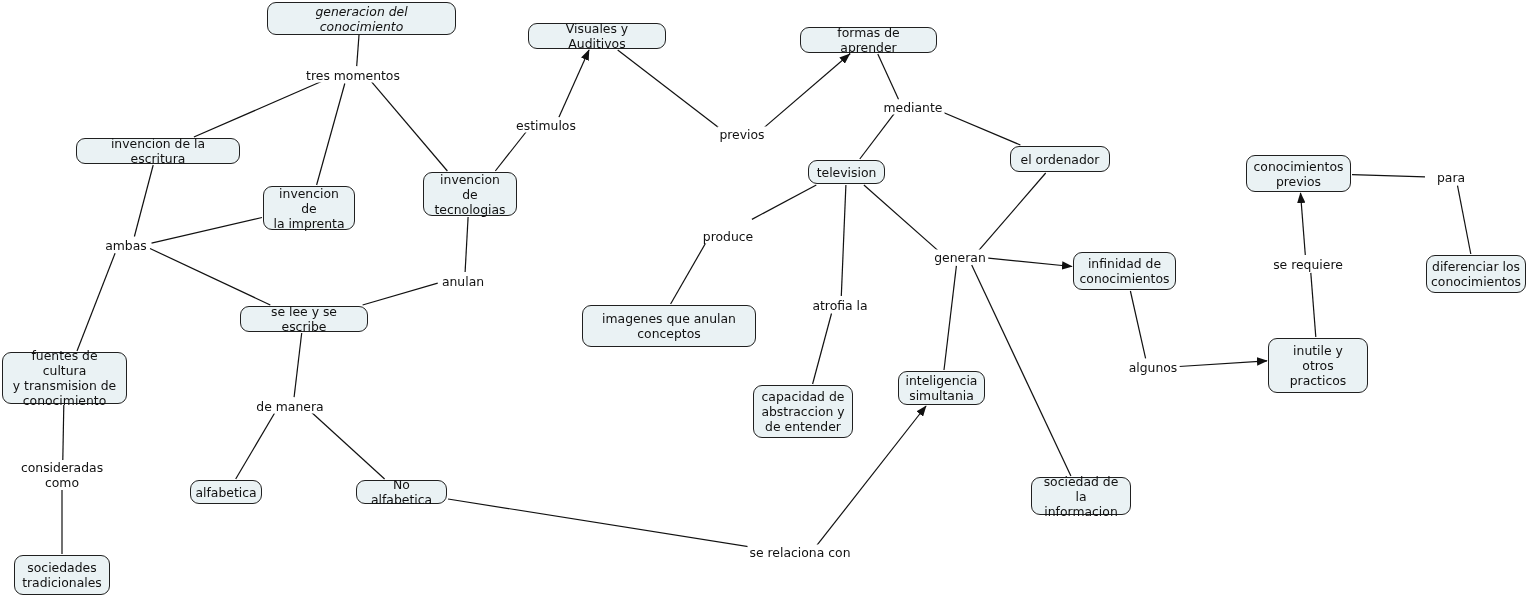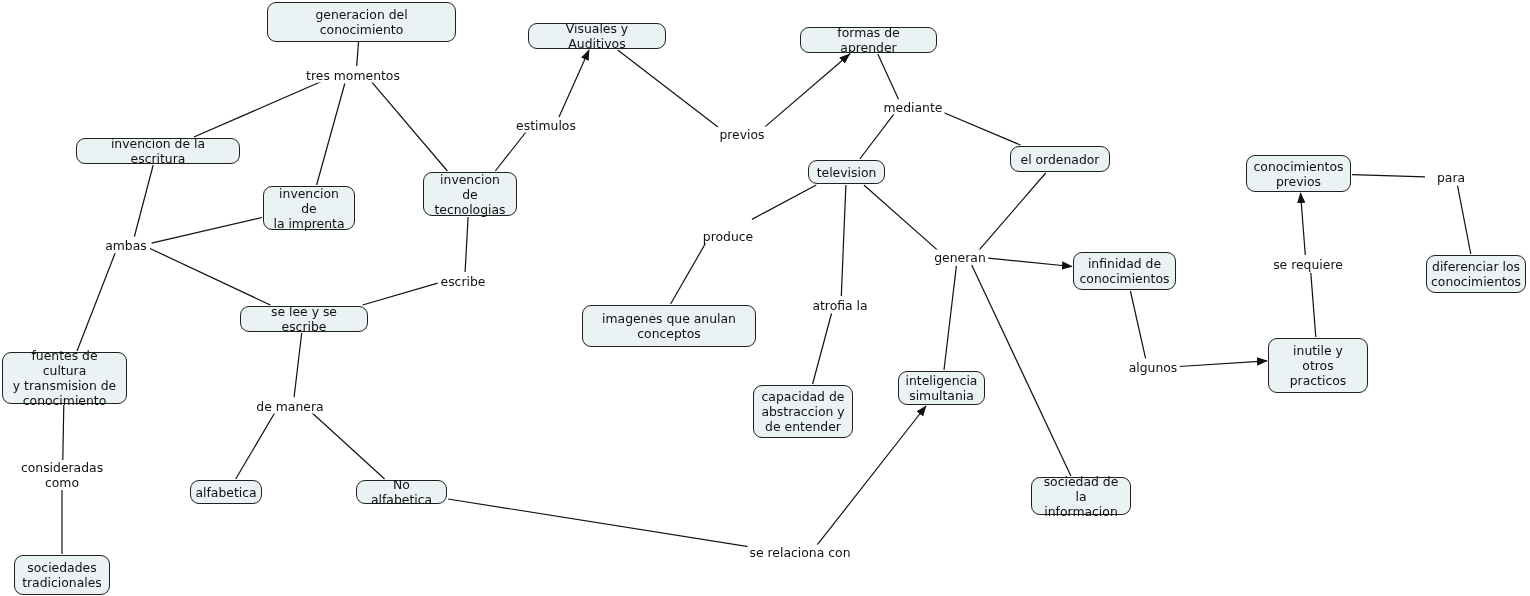--- a/index.html
+++ b/index.html
@@ -101,21 +101,21 @@
         <line x1="1179.0" y1="366.5" x2="1267.0" y2="360.8" stroke="#111111" stroke-width="1.2" marker-end="url(#arrowhead)"></line>
         <line x1="1315.8" y1="337.0" x2="1310.8" y2="272.9" stroke="#111111" stroke-width="1.2"></line>
         <line x1="1305.3" y1="255.0" x2="1300.5" y2="193.0" stroke="#111111" stroke-width="1.2" marker-end="url(#arrowhead)"></line>
         <line x1="1352.0" y1="174.7" x2="1425.0" y2="176.8" stroke="#111111" stroke-width="1.2"></line>
         <line x1="1457.5" y1="185.7" x2="1470.8" y2="254.0" stroke="#111111" stroke-width="1.2"></line>
         <line x1="448.0" y1="499.0" x2="774.3" y2="550.7" stroke="#111111" stroke-width="1.2"></line>
         <line x1="817.0" y1="545.2" x2="926.0" y2="406.0" stroke="#111111" stroke-width="1.2" marker-end="url(#arrowhead)"></line>
       </g>
   </svg>
   <div id="nodes-group">
-      <div class="node" style="left: 267px; top: 2px; width: 189px; height: 40px;">generacion del conocimiento</div>
+      <div class="node" style="left: 267px; top: 2px; width: 189px; height: 33px; font-style: italic;">generacion del conocimiento</div>
       <div class="node" style="left: 528px; top: 23px; width: 138px; height: 26px;">Visuales y Auditivos</div>
       <div class="node" style="left: 800px; top: 27px; width: 137px; height: 26px;">formas de aprender</div>
       <div class="node" style="left: 76px; top: 138px; width: 164px; height: 26px;">invencion de la escritura</div>
       <div class="node" style="left: 1010px; top: 146px; width: 100px; height: 26px;">el ordenador</div>
       <div class="node" style="left: 1246px; top: 155px; width: 105px; height: 37px;">conocimientos
 previos</div>
       <div class="node" style="left: 808px; top: 160px; width: 77px; height: 24px;">television</div>
       <div class="node" style="left: 423px; top: 172px; width: 94px; height: 44px;">invencion de
 tecnologias</div>
       <div class="node" style="left: 263px; top: 186px; width: 92px; height: 44px;">invencion de
@@ -147,21 +147,21 @@
   <div id="labels-group">
       <div class="linklabel" style="left: 353px; top: 75px;">tres momentos</div>
       <div class="linklabel" style="left: 546px; top: 125px;">estimulos</div>
       <div class="linklabel" style="left: 742px; top: 134px;">previos</div>
       <div class="linklabel" style="left: 913px; top: 107px;">mediante</div>
       <div class="linklabel" style="left: 126px; top: 245px;">ambas</div>
       <div class="linklabel" style="left: 728px; top: 223px; margin-top: 13px;">produce</div>
       <div class="linklabel" style="left: 960px; top: 257px;">generan</div>
       <div class="linklabel" style="left: 1308px; top: 264px;">se requiere</div>
       <div class="linklabel" style="left: 1451px; top: 177px;">para</div>
-      <div class="linklabel" style="left: 463px; top: 281px;">escribe</div>
+      <div class="linklabel" style="left: 463px; top: 281px;">anulan</div>
       <div class="linklabel" style="left: 840px; top: 305px;">atrofia la</div>
       <div class="linklabel" style="left: 1153px; top: 367px;">algunos</div>
       <div class="linklabel" style="left: 290px; top: 406px;">de manera</div>
       <div class="linklabel" style="left: 62px; top: 475px;">consideradas
 como</div>
       <div class="linklabel" style="left: 800px; top: 552px;">se relaciona con</div>
     </div>
 </div>
 
 </body></html>

